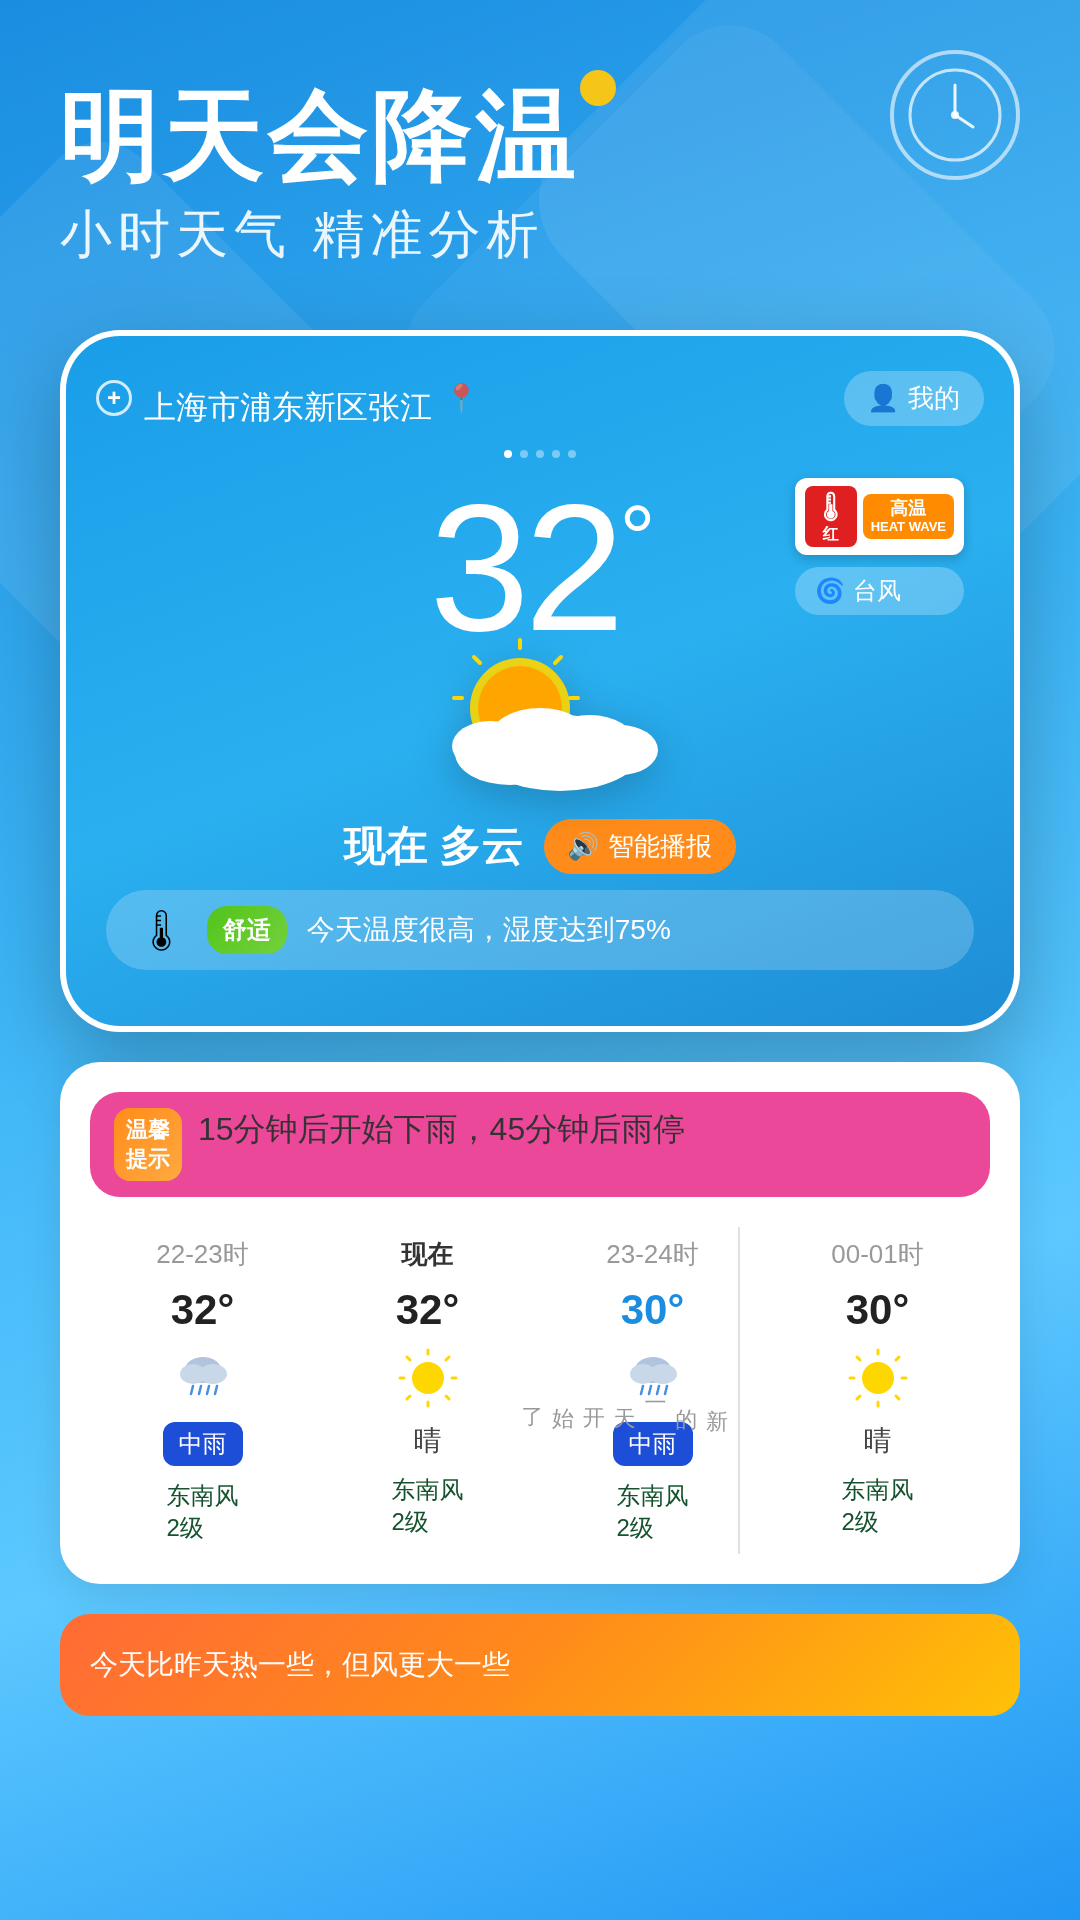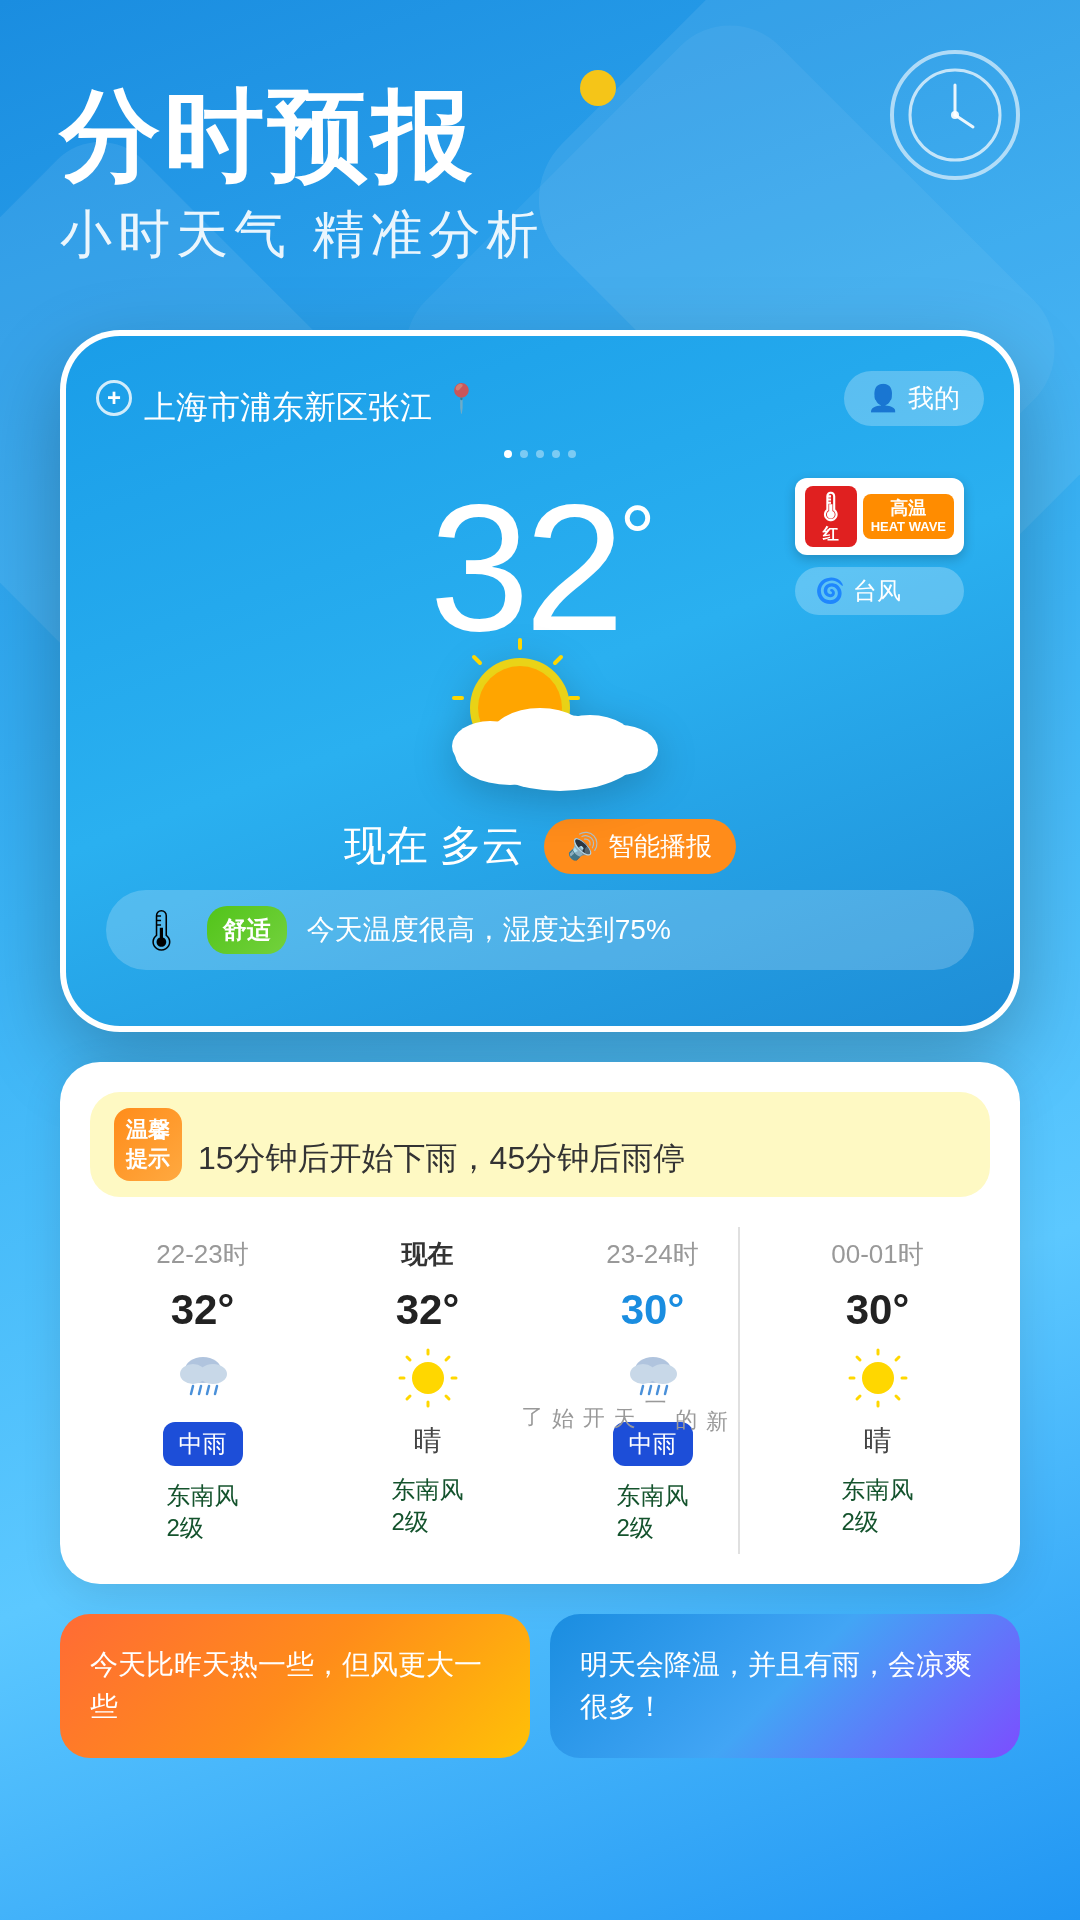--- a/index.html
+++ b/index.html
@@ -237,21 +237,21 @@
     .current-weather {
       display: flex;
       justify-content: center;
       align-items: center;
       gap: 20px;
       margin: 10px 0;
     }
     .weather-label {
       font-size: 42px;
       color: white;
-      font-weight: 400;
+      font-weight: 700;
     }
     .broadcast-btn {
       background: #ff8c1a;
       border-radius: 30px;
       padding: 10px 24px;
       color: white;
       font-size: 26px;
       display: flex;
       align-items: center;
       gap: 8px;
@@ -286,24 +286,24 @@
       margin: 30px 60px;
       background: white;
       border-radius: 40px;
       padding: 30px 30px;
       box-shadow: 0 10px 40px rgba(0,0,0,0.1);
     }
 
     
     .rain-warning {
       display: flex;
-      align-items: flex-end;
+      align-items: flex-start;
       gap: 16px;
       margin-bottom: 30px;
-      background: #fef9c3;
+      background: #ec4899;
       border-radius: 30px;
       padding: 16px 24px;
     }
     .warning-badge {
       background: linear-gradient(135deg, #ff8c1a, #ffa940);
       border-radius: 16px;
       padding: 8px 12px;
       color: white;
       font-size: 22px;
       font-weight: bold;
@@ -439,21 +439,21 @@
 <div class="bg-shapes">
   <div class="bg-shape bg-shape-1"></div>
   <div class="bg-shape bg-shape-2"></div>
   <div class="bg-shape bg-shape-3"></div>
 </div>
 
 <div class="content">
 
   <div class="header">
     <div class="header-dot"></div>
-    <div class="header-title">分时预报</div>
+    <div class="header-title">明天会降温</div>
     <div class="header-subtitle">小时天气 精准分析</div>
     <div class="clock-icon">
       <div class="clock-circle">
         <svg class="clock-svg" viewBox="0 0 100 100">
           <circle cx="50" cy="50" r="45" fill="none" stroke="rgba(255,255,255,0.7)" stroke-width="3"></circle>
           <line x1="50" y1="20" x2="50" y2="50" stroke="rgba(255,255,255,0.9)" stroke-width="3" stroke-linecap="round"></line>
           <line x1="50" y1="50" x2="68" y2="62" stroke="rgba(255,255,255,0.9)" stroke-width="3" stroke-linecap="round"></line>
           <circle cx="50" cy="50" r="4" fill="rgba(255,255,255,0.9)"></circle>
         </svg>
       </div>
@@ -625,17 +625,14 @@
         <div class="weather-condition-text">晴</div>
         <div class="wind-text">东南风<br>2级</div>
       </div>
     </div>
   </div>
 
   <div class="bottom-banners">
     <div class="banner-hot">
       <span>今天比昨天热一些，但风更大一些</span>
     </div>
-    <div class="banner-cool">
-      <span>明天会降温，并且有雨，会凉爽很多！</span>
-    </div>
   </div>
 </div>
 
 </body></html>

